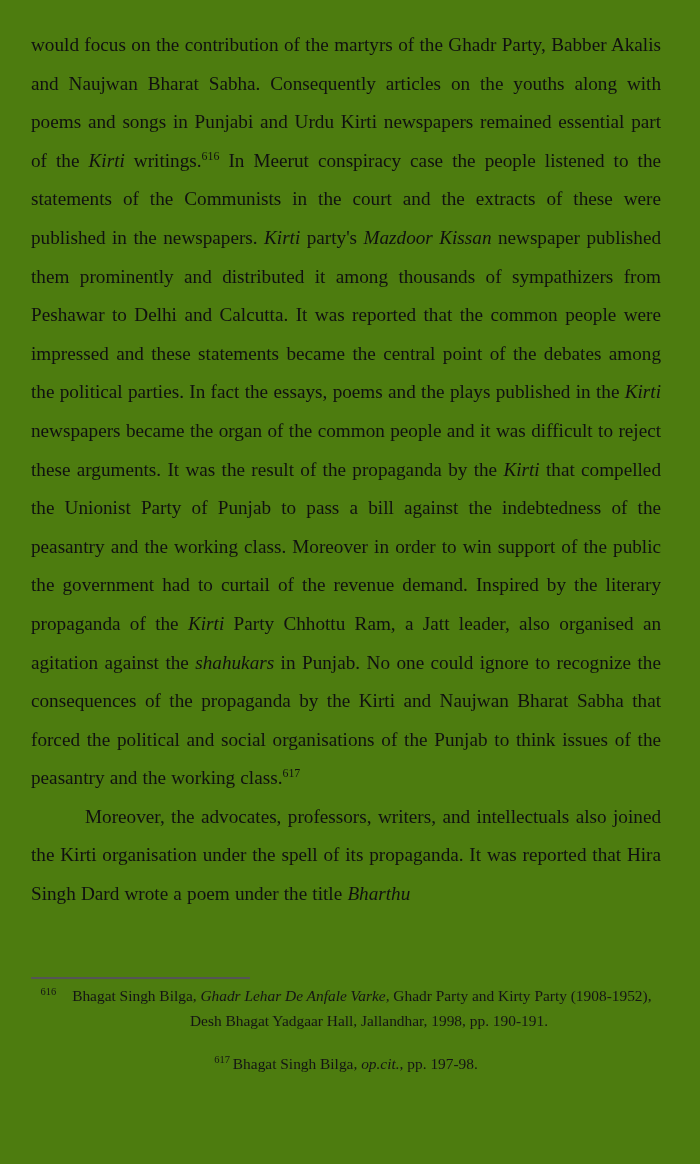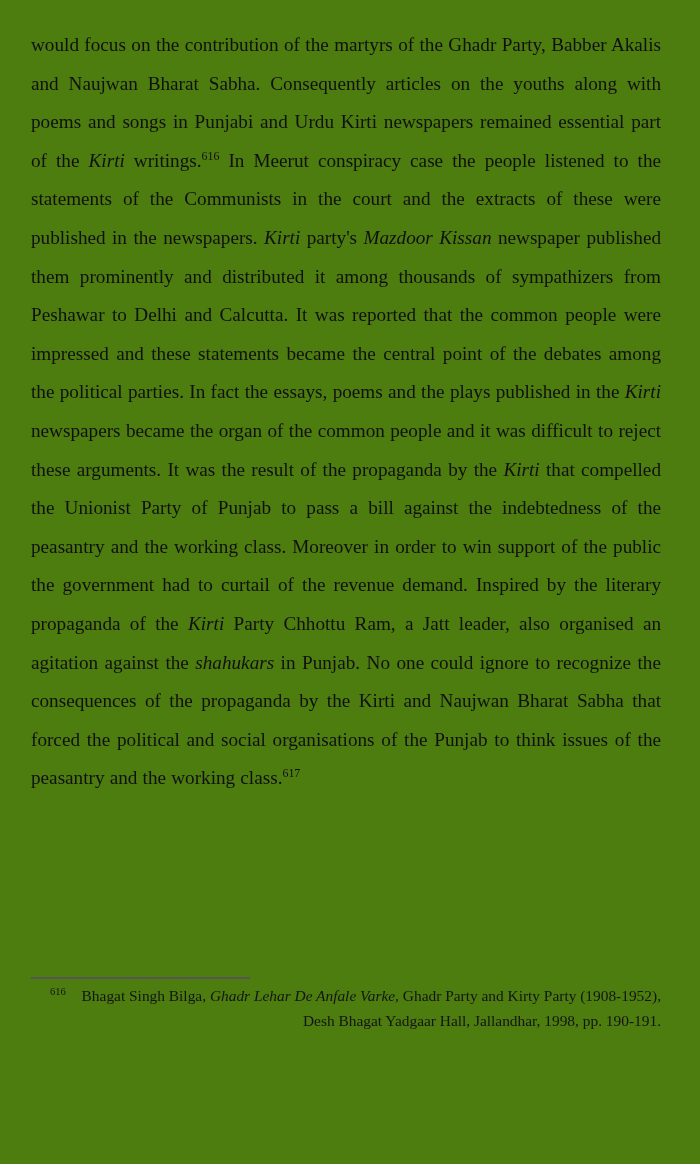--- a/index.html
+++ b/index.html
@@ -64,21 +64,21 @@
   .footnotes {
     position: absolute;
     left: 31px;
     top: 984px;
     width: 630px;
   }
   .fn {
     margin: 0;
     font-size: 15.4px;
     line-height: 24.5px;
-    text-align: right;
+    text-align: center;
     color: #141414;
   }
   .fn-616 {
     padding-left: 46px;
     text-indent: -46px;
   }
   .fn-616 .fn-body {
     display: inline;
   }
   .fn-617 {
@@ -96,23 +96,27 @@
     margin-right: 3px;
   }
 </style>
 </head>
 <body>
 
 <div class="page">
 
   <div class="body-text">
     <p class="para"><span>would focus on the contribution of the martyrs of the Ghadr Party, Babber Akalis and Naujwan Bharat Sabha.  Consequently articles on the youths along with poems and songs in Punjabi and Urdu Kirti newspapers remained essential part of the </span><i>Kirti</i><span> writings.</span><sup>616</sup><span>  In Meerut conspiracy case the people listened to the statements of the Communists in the court and the extracts of these were published in the newspapers.  </span><i>Kirti</i><span> party's </span><i>Mazdoor Kissan</i><span> newspaper published them prominently and distributed it among  thousands of sympathizers from Peshawar to Delhi and Calcutta.  It was reported that the common people were impressed and these statements became the central point of the debates among the political parties.  In fact the essays, poems and the plays published in the </span><i>Kirti</i><span> newspapers became the organ of the common people and it was difficult to reject these arguments.  It was the result of the propaganda by the </span><i>Kirti</i><span> that compelled the Unionist Party of Punjab to pass a bill against the indebtedness of the peasantry and the working class.  Moreover in order to win support of the public the government had to curtail of the revenue demand.  Inspired by the literary propaganda of the </span><i>Kirti</i><span> Party Chhottu Ram, a Jatt leader, also organised an agitation against the </span><i>shahukars</i><span> in Punjab.  No one could ignore to recognize the consequences of the propaganda by the Kirti and Naujwan Bharat Sabha that forced the political and social organisations of the Punjab to think issues of the peasantry and the working class.</span><sup>617</sup></p>
+    <p class="para indent"><span>Moreover, the advocates, professors, writers, and intellectuals also joined the Kirti organisation under the spell of its propaganda.  It was reported that Hira Singh Dard wrote a poem under the title </span><i>Bharthu</i></p>
   </div>
 
   <div class="fn-sep"></div>
 
   <div class="footnotes">
     <p class="fn fn-616">
       <span class="fn-mark">616</span><span class="fn-body"><span>Bhagat Singh Bilga, </span><i>Ghadr Lehar De Anfale Varke,</i><span> Ghadr Party and Kirty Party (1908-1952), Desh Bhagat Yadgaar Hall, Jallandhar, 1998, pp. 190-191.</span></span>
     </p>
+    <p class="fn fn-617">
+      <span class="fn-mark">617</span><span class="fn-body"><span>Bhagat Singh Bilga, </span><i>op.cit.</i><span>,  pp. 197-98.</span></span>
+    </p>
   </div>
 
 </div>
 
 </body></html>

